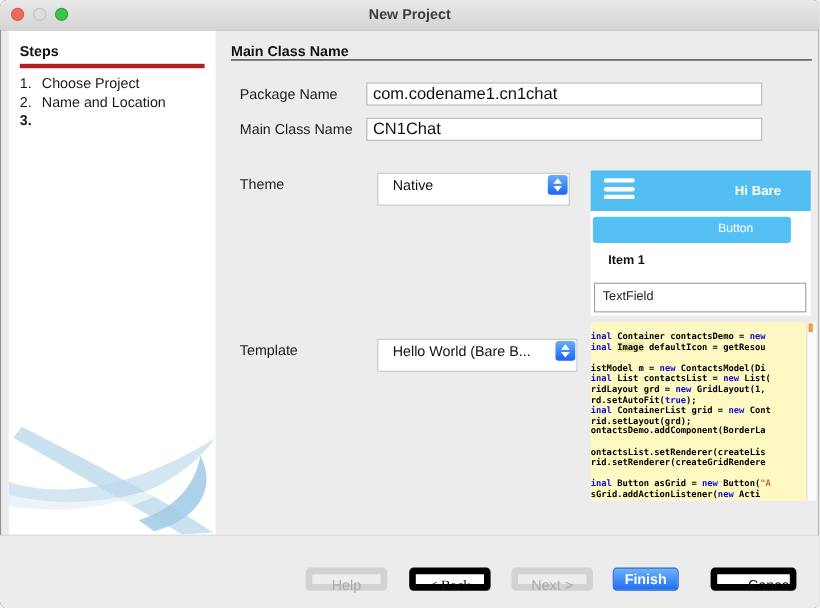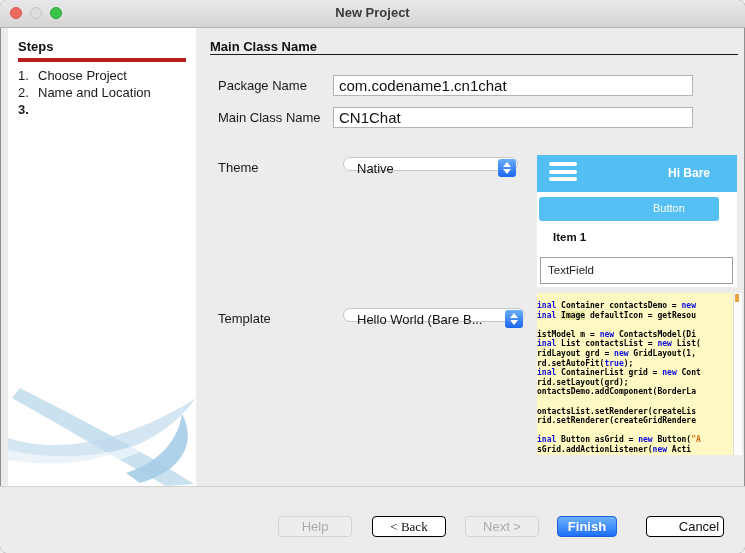--- a/index.html
+++ b/index.html
@@ -29,22 +29,22 @@
 
   
   .main-title{position:absolute;left:210px;top:39px;font-size:13px;font-weight:bold;color:#111;}
   .main-rule{position:absolute;left:210px;top:54px;width:528px;height:0;border-top:1px solid #1a1a1a;}
 
   .field-label{position:absolute;left:218px;font-size:13px;color:#1a1a1a;}
   .text-input{position:absolute;left:333px;width:360px;height:21px;box-sizing:border-box;
               border:1px solid #b4b4b4;background:#fff;font-family:"Liberation Sans",sans-serif;
               font-size:15px;color:#111;padding:0 5px;outline:none;}
 
-  .select{position:absolute;left:343px;height:14px;box-sizing:border-box;background:#fff;
-          border:1px solid #c6c6c6;border-radius:8px;font-size:13px;color:#111;}
+  .select{position:absolute;left:343px;height:30px;box-sizing:border-box;background:#fff;
+          border:1px solid #c6c6c6;border-radius:0;font-size:13px;color:#111;}
   .select .sel-text{position:absolute;left:13px;top:3px;right:24px;white-space:nowrap;overflow:hidden;}
   .select .stepper{position:absolute;right:1px;top:1px;width:18px;height:18px;border-radius:3px;
           background:linear-gradient(#69aefa,#1a66f0);}
   .stepper .up,.stepper .dn{position:absolute;left:5px;width:0;height:0;border-left:4px solid transparent;
           border-right:4px solid transparent;}
   .stepper .up{top:3px;border-bottom:5px solid #fff;}
   .stepper .dn{bottom:3px;border-top:5px solid #fff;}
 
   
   .pv-titlebar{position:absolute;left:537px;top:155px;width:200px;height:37px;background:#52bef2;}
@@ -69,21 +69,21 @@
   .tok-str{color:#d2691e;}
   .tok-hl{background:#e9e9a2;color:#000;}
   .code-scrollstrip{position:absolute;left:733px;top:293px;width:9px;height:162px;background:#fcfcfc;
               border-left:1px solid #dcdcdc;box-sizing:border-box;}
   .error-tick{position:absolute;left:735px;top:294px;width:4px;height:8px;background:#e8a33c;}
 
   
   .footer{position:absolute;left:0;bottom:0;width:745px;height:66px;background:#ececec;
           border-top:1px solid #d0d0d0;border-radius:0 0 6px 6px;}
   .btn{position:absolute;top:29px;height:21px;box-sizing:border-box;border-radius:4px;font-size:13px;
-       text-align:center;line-height:19px;background:#fff;border:1px solid #000000;color:#111;cursor:default;}
+       text-align:center;line-height:19px;background:#fff;border:6px solid #000000;color:#111;cursor:default;}
   .btn.disabled{background:#ededed;border-color:#d2d2d2;color:#aaa;}
   .btn.primary{background:linear-gradient(#6db3fa,#1e6ef5);border:1px solid #1c60da;color:#fff;font-weight:bold;}
 </style>
 </head>
 <body>
 
 <div class="window">
 
   <div class="titlebar">
     <span class="light red"></span>

